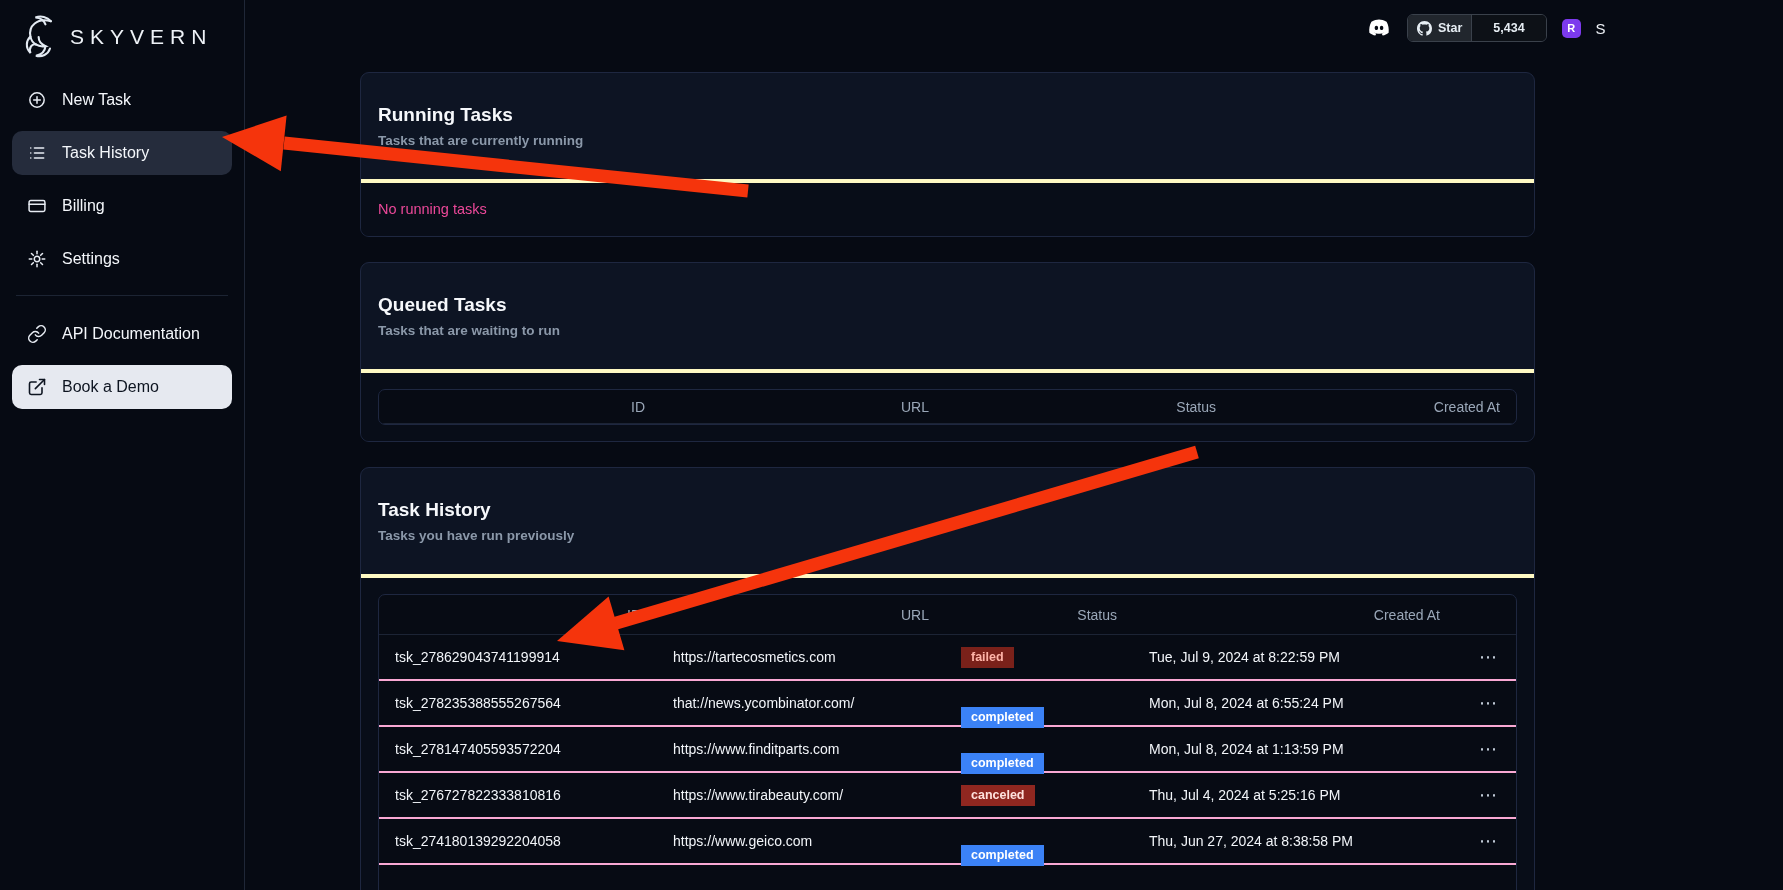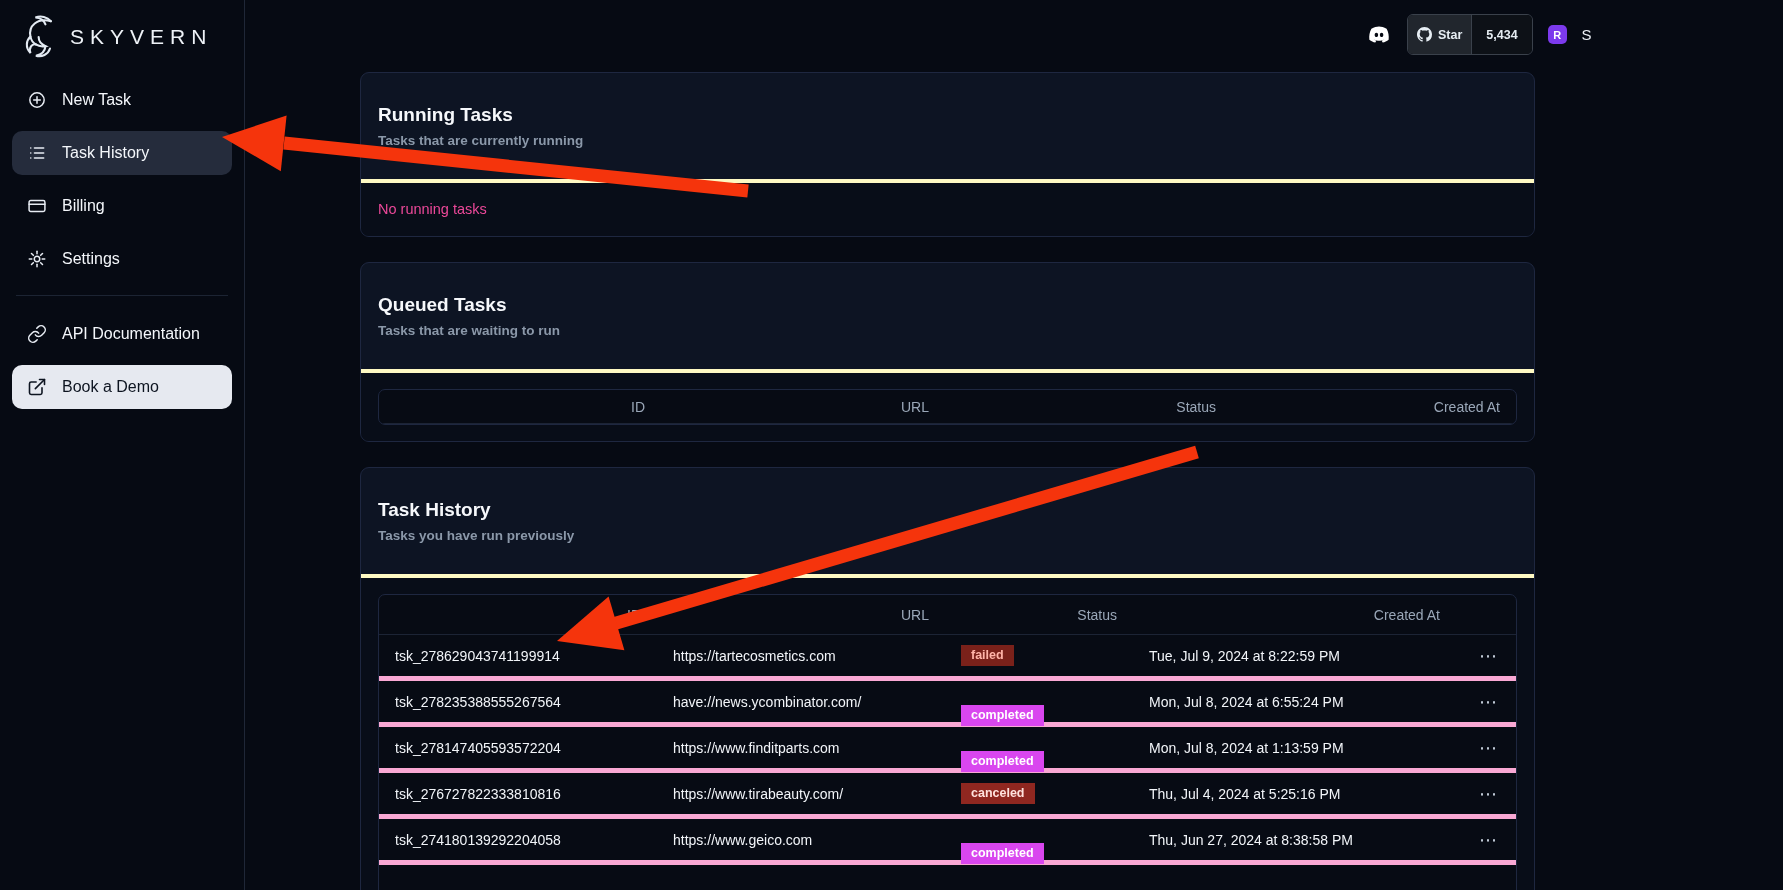--- a/index.html
+++ b/index.html
@@ -39,26 +39,26 @@
   .nav-item.demo-pill .nav-icon { color:#0d1420; }
 
   
   .main { flex:1; position:relative; height:100%; }
   .topbar-right {
     position:absolute; top:14px; left:1120px;
     display:flex; align-items:center; gap:15px; z-index:5;
   }
   .discord-btn { width:27px; height:27px; display:flex; align-items:center; justify-content:center; cursor:pointer; }
   .gh-star {
-    display:flex; align-items:stretch; height:41px;
+    display:flex; align-items:stretch; height:28px;
     border:1px solid #3a414b; border-radius:6px; overflow:hidden;
     cursor:pointer; font-size:12.5px; font-weight:700; color:#e6edf3;
   }
   .gh-star-left { display:flex; align-items:center; gap:6px; padding:0 9px; background:#21262d; }
-  .gh-star-count { display:flex; align-items:center; padding:0 14px; background:#0d1117; border-left:1px solid #3a414b; }
+  .gh-star-count { display:flex; align-items:center; padding:0 21px; background:#0d1117; border-left:1px solid #3a414b; }
   .avatar {
     width:19px; height:19px; border-radius:5px; background:#7c3aed;
     color:#fff; font-size:11px; font-weight:700;
     display:flex; align-items:center; justify-content:center; cursor:pointer;
   }
   .account-text { font-size:15px; color:#eef2f7; cursor:pointer; white-space:nowrap; }
 
   .content { position:relative; margin-left:115px; width:1175px; padding-top:72px; }
 
   .card {
@@ -72,29 +72,29 @@
   .empty-line { font-size:14.5px; color:#ec4899; line-height:21px; }
 
   .table-wrap { border:1px solid #1e2740; border-radius:7px; background:#070b14; overflow:hidden; }
   .t-row { display:grid; align-items:center; }
   .queued-grid  { grid-template-columns:282px 284px 287px 1fr; }
   .history-grid { grid-template-columns:278px 288px 188px 1fr 60px; }
   .t-head { height:34px; border-bottom:1px solid #1c2435;text-align:right; }
   .history-head { height:40px; }
   .t-head .t-cell { color:#9aa7b8; font-size:14px; font-weight:400; }
   .t-cell { padding:0 16px; font-size:14px; color:#f2f5f9; white-space:nowrap; overflow:hidden; }
-  .data-row { height:46px; border-bottom:5px solid #f9a8d4; cursor:pointer; }
+  .data-row { height:46px; border-bottom:2px solid #f9a8d4; cursor:pointer; }
   .queued-empty-row { height:36px; display:flex; align-items:center; }
   .history-wrap { min-height:392px; }
 
   .badge {
     display:inline-block; padding:3px 10px; border-radius:0;
     font-size:12.5px; font-weight:700; line-height:15px;
   }
-  .badge-completed { background:#d946ef; color:#ffffff;margin-top:28px; }
+  .badge-completed { background:#3b82f6; color:#ffffff;margin-top:28px; }
   .badge-failed    { background:#7a211a; color:#ffb4a8; }
   .badge-canceled  { background:#8f2720; color:#ffe2dd; }
 
   .row-menu {
     color:#cbd5e1; font-size:18px; letter-spacing:1px;
     text-align:right; padding-right:18px; cursor:pointer; user-select:none;
   }
 
   .arrows { position:absolute; inset:0; z-index:60; pointer-events:none; }
 </style>
@@ -262,21 +262,21 @@
           <div class="t-row history-grid data-row">
             <div class="t-cell">tsk_278629043741199914</div>
             <div class="t-cell">https://tartecosmetics.com</div>
             <div class="t-cell"><span class="badge badge-failed">failed</span></div>
             <div class="t-cell">Tue, Jul 9, 2024 at 8:22:59 PM</div>
             <div class="t-cell row-menu">⋯</div>
           </div>
 
           <div class="t-row history-grid data-row">
             <div class="t-cell">tsk_278235388555267564</div>
-            <div class="t-cell">have://news.ycombinator.com/</div>
+            <div class="t-cell">that://news.ycombinator.com/</div>
             <div class="t-cell"><span class="badge badge-completed">completed</span></div>
             <div class="t-cell">Mon, Jul 8, 2024 at 6:55:24 PM</div>
             <div class="t-cell row-menu">⋯</div>
           </div>
 
           <div class="t-row history-grid data-row">
             <div class="t-cell">tsk_278147405593572204</div>
             <div class="t-cell">https://www.finditparts.com</div>
             <div class="t-cell"><span class="badge badge-completed">completed</span></div>
             <div class="t-cell">Mon, Jul 8, 2024 at 1:13:59 PM</div>

